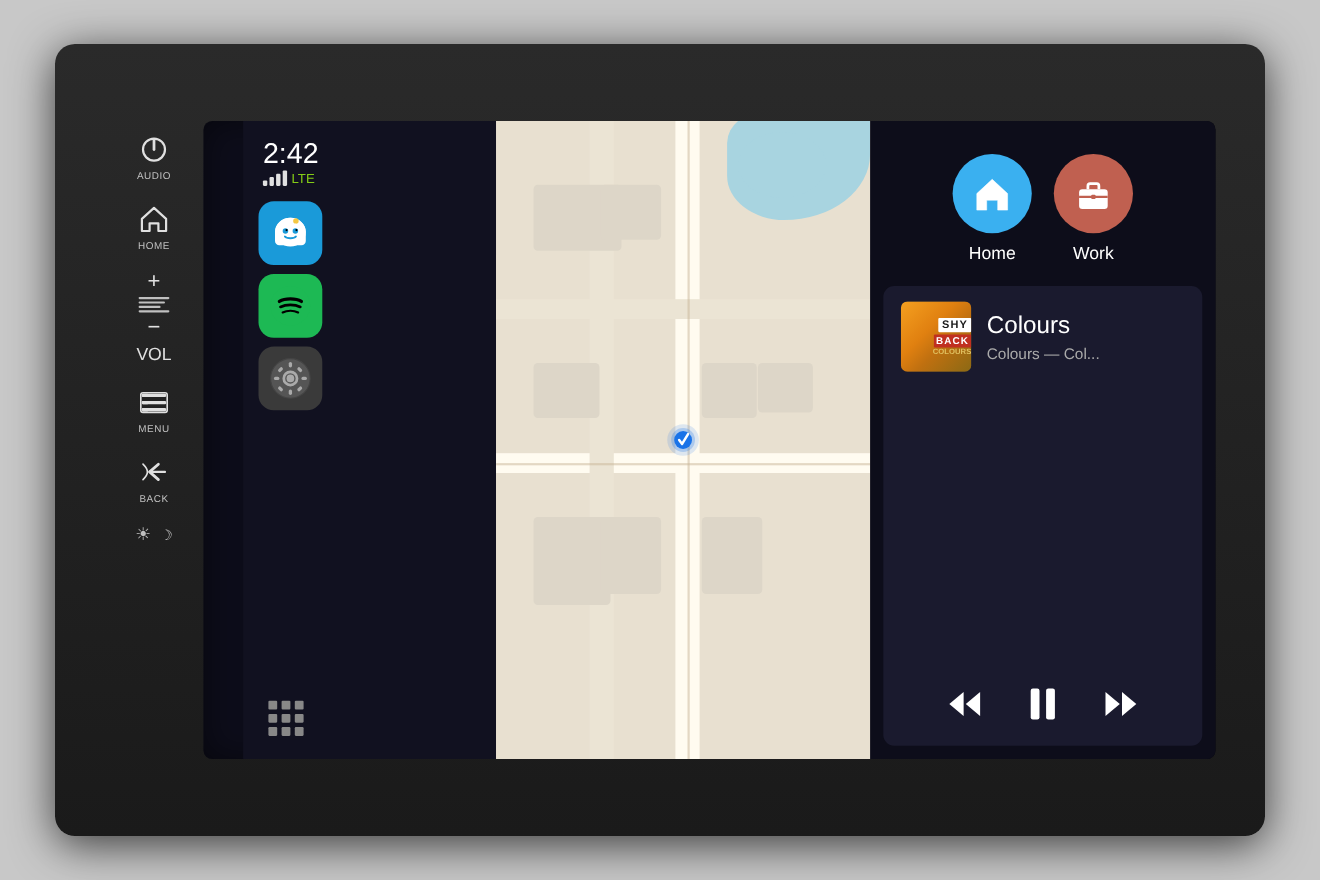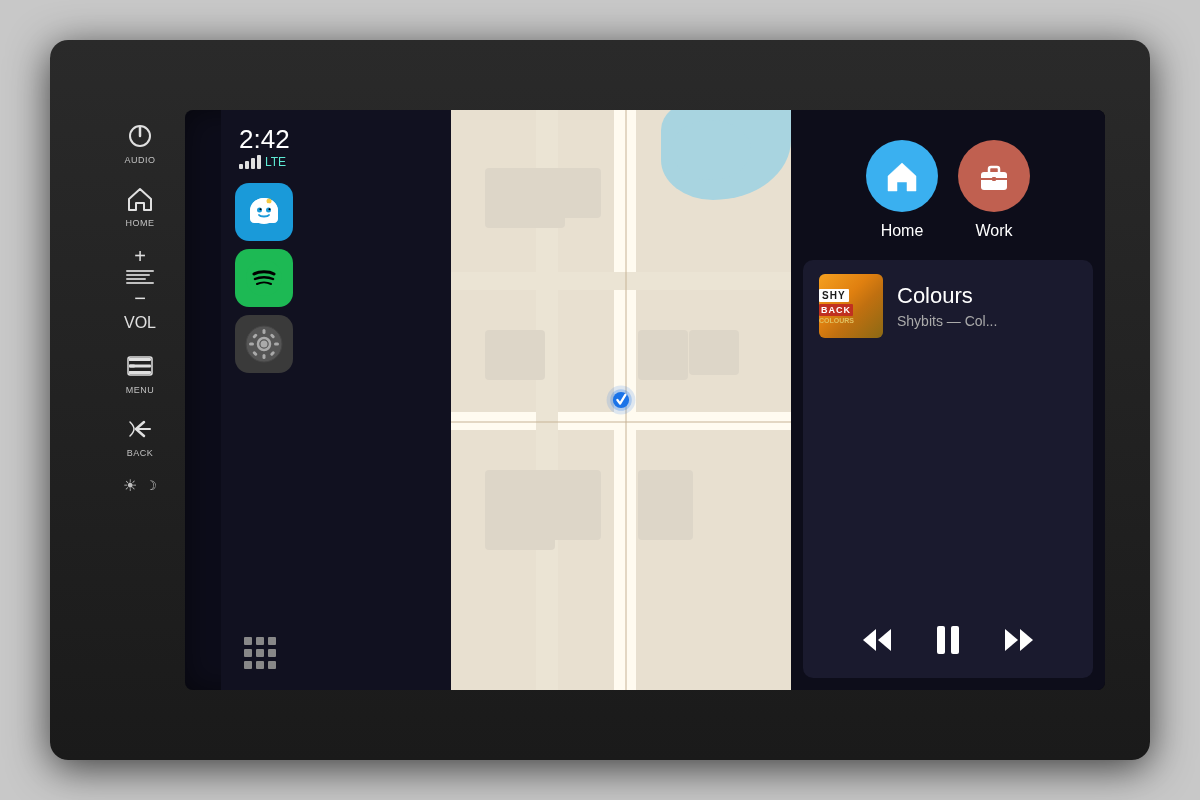--- a/index.html
+++ b/index.html
@@ -151,21 +151,21 @@
       gap: 2px;
     }
 
     .signal-bar {
       width: 4px;
       background: #e0e0e0;
       border-radius: 1px;
     }
 
     .lte-text {
-      color: #5eead4;
+      color: #84cc16;
       font-size: 12px;
       font-weight: 500;
     }
 
     .app-list {
       display: flex;
       flex-direction: column;
       gap: 8px;
       flex: 1;
       padding-left: 4px;
@@ -345,21 +345,21 @@
       flex-shrink: 0;
     }
 
     .album-art-inner {
       width: 100%;
       height: 100%;
       background: linear-gradient(135deg, #f5a020 0%, #e08010 40%, #c07010 60%, #8b6914 100%);
       position: relative;
       display: flex;
       flex-direction: column;
-      align-items: flex-start;
+      align-items: flex-end;
       justify-content: center;
     }
 
     .album-text-shy {
       color: #1a1a1a;
       font-size: 10px;
       font-weight: 700;
       letter-spacing: 1px;
       background: #fff;
       padding: 1px 3px;
@@ -631,21 +631,21 @@
         <div class="music-info">
           <div class="album-art">
             <div class="album-art-inner">
               <span class="album-text-shy">SHY</span>
               <span class="album-text-bits">BACK</span>
               <span class="album-text-colours">COLOURS</span>
             </div>
           </div>
           <div class="music-text">
             <div class="song-title">Colours</div>
-            <div class="song-subtitle">Shybits — Col...</div>
+            <div class="song-subtitle">Colours — Col...</div>
           </div>
         </div>
 
         <div class="music-controls">
           <div class="ctrl-btn">
             <svg width="34" height="28" viewBox="0 0 34 28" fill="none">
               <polygon points="16,3 3,14 16,25" fill="white"></polygon>
               <polygon points="31,3 18,14 31,25" fill="white"></polygon>
             </svg>
           </div>

